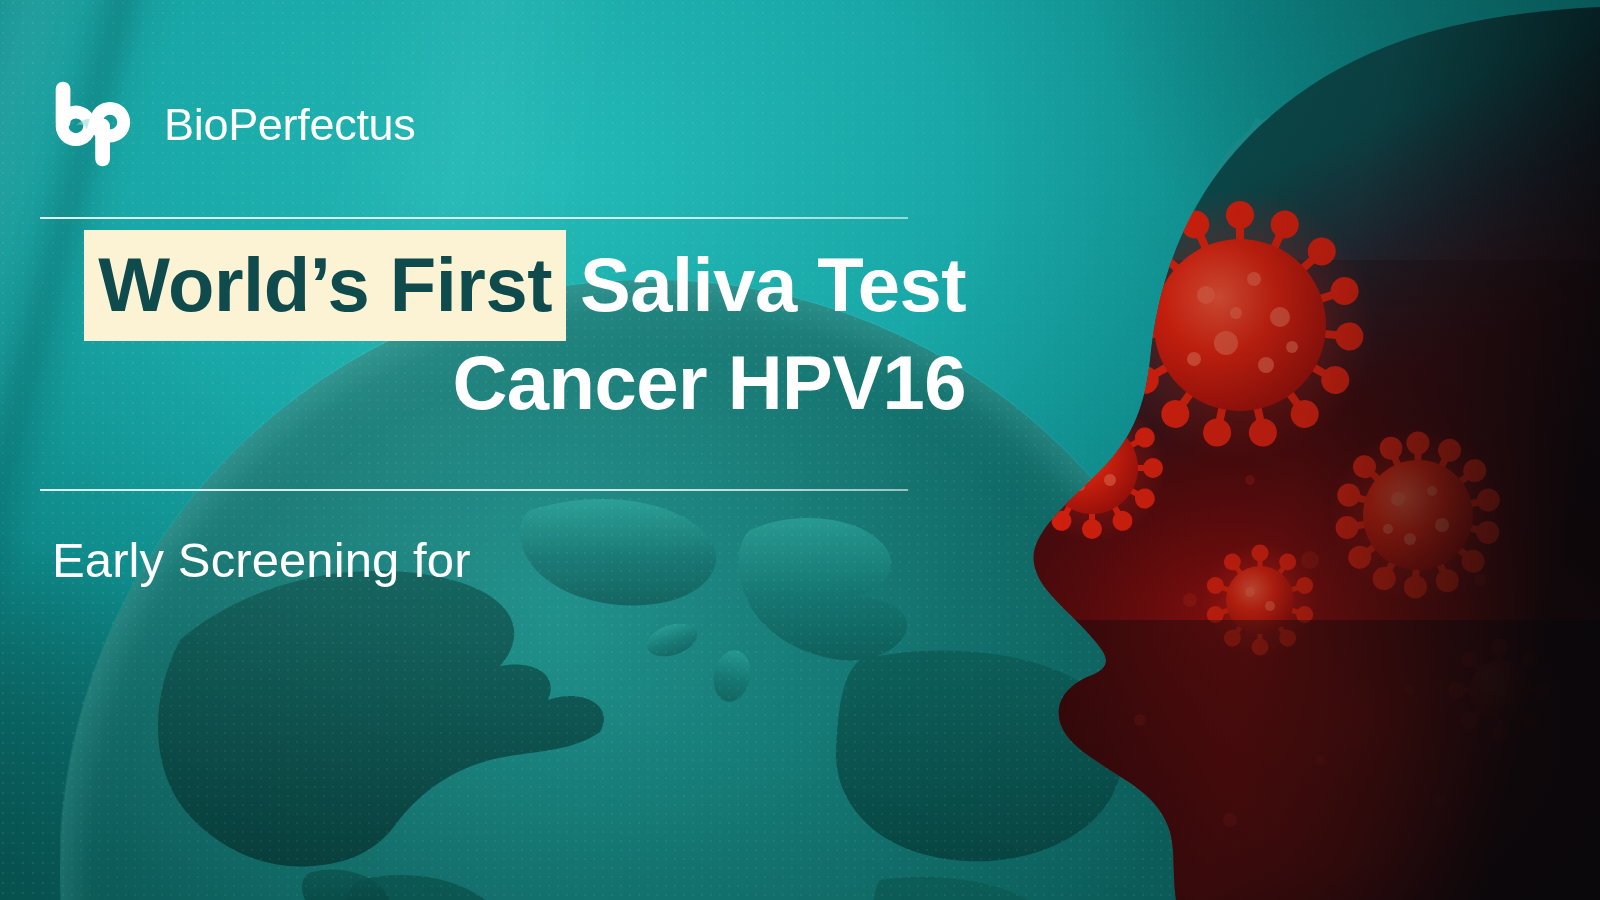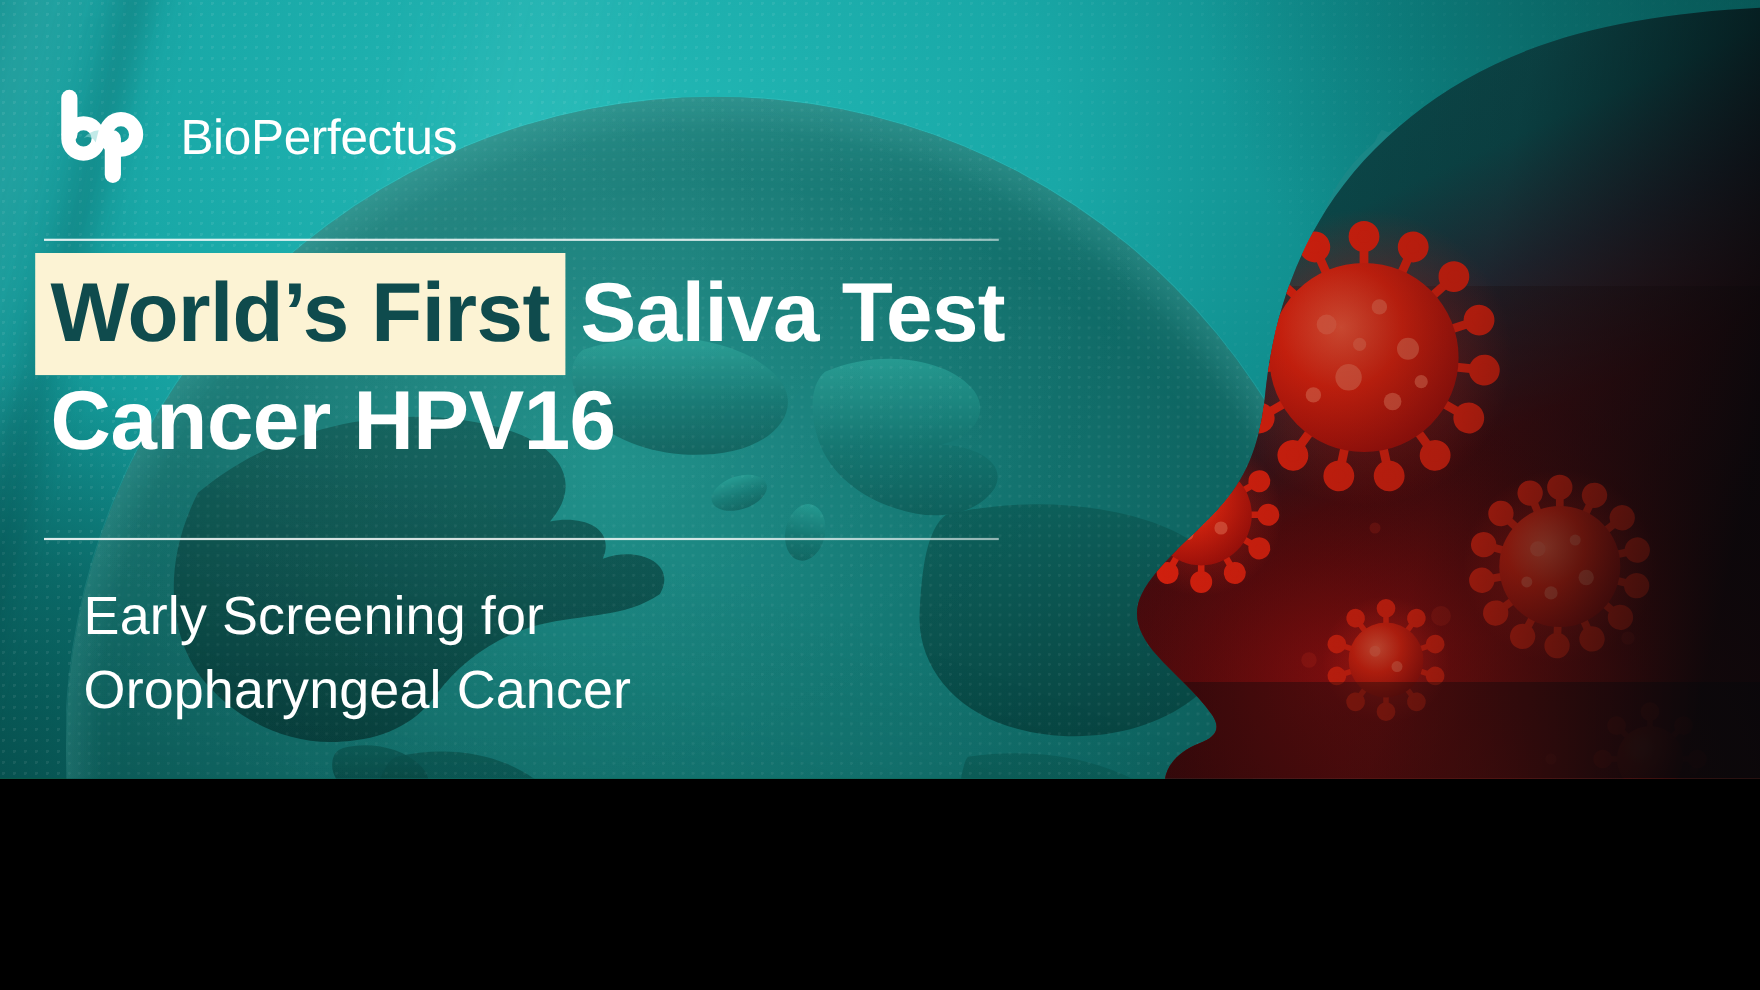--- a/index.html
+++ b/index.html
@@ -3,21 +3,21 @@
 <meta charset="utf-8">
 <style>
   html, body {
     margin: 0;
     padding: 0;
     background: #000;
   }
   #banner {
     position: relative;
     width: 1600px;
-    height: 708px;
+    height: 900px;
     overflow: hidden;
     font-family: "Liberation Sans", sans-serif;
     background: #15803d;
   }
 
   
   .bg-base {
     position: absolute; inset: 0;
     background:
       radial-gradient(ellipse 1100px 780px at 34% 20%, #23b9b6 0%, #19a8a7 38%, #0e8787 68%, #0a6b69 100%);
@@ -158,20 +158,21 @@
   }
   .hl-line {
     display: block;
     font-size: 76px;
     font-weight: 700;
     line-height: 1.0;
     letter-spacing: -0.5px;
     color: #ffffff;
     white-space: nowrap;
     font-family: "Liberation Sans", sans-serif;
+    text-align: right;
   }
   .hl-line-1 { margin-bottom: 22px; }
   .hl-mark {
     background: #fcf3d4;
     color: #0f4b4d;
     padding: 12px 14px 14px 14px;
     margin-left: -14px;
     box-decoration-break: clone;
     -webkit-box-decoration-break: clone;
   }
@@ -180,21 +181,20 @@
   .subhead {
     position: absolute;
     left: 52px; top: 527px;
     width: 760px;
     color: #ffffff;
     font-size: 49px;
     font-weight: 400;
     line-height: 1.38;
     letter-spacing: 0.1px;
     font-family: "Liberation Sans", sans-serif;
-    margin-left: 24px;
   }
   .subhead span { display: block; white-space: nowrap; }
 </style>
 </head>
 <body>
 
 <div id="banner">
 
   <div class="bg-base"></div>
   <div class="bg-corner-dark-bl"></div>
@@ -689,17 +689,16 @@
 
     <div class="headline">
       <span class="hl-line hl-line-1"><span class="hl-mark">World’s First</span><span class="hl-rest">Saliva Test</span></span>
       <span class="hl-line">Cancer HPV16</span>
     </div>
 
     <div class="rule rule-bottom"></div>
 
     <div class="subhead">
       <span>Early Screening for</span>
-      <span>Oropharyngeal Cancer</span>
     </div>
 
   </div>
 </div>
 
 </body></html>

